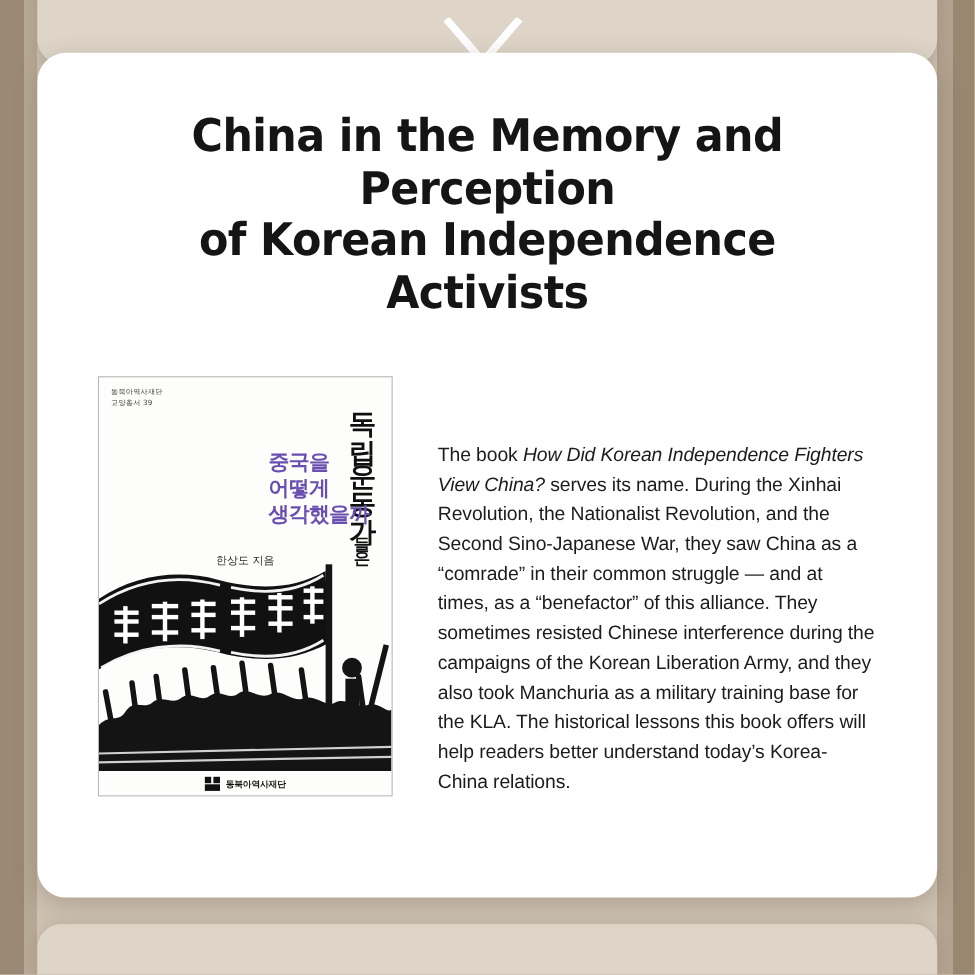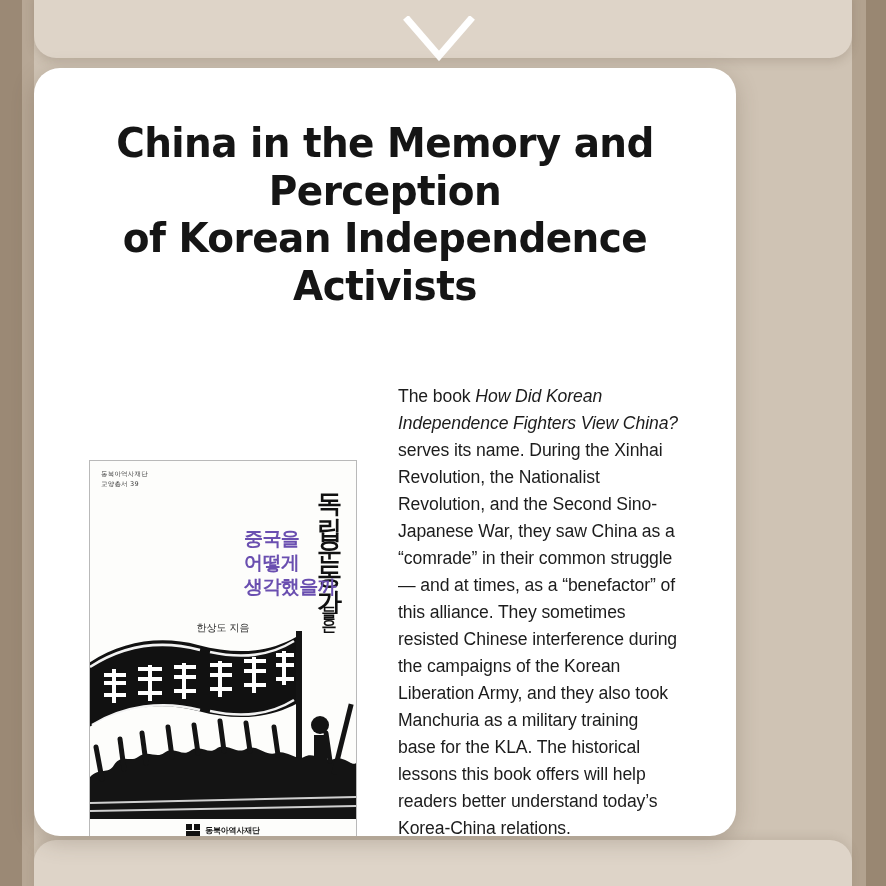--- a/index.html
+++ b/index.html
@@ -52,22 +52,22 @@
     position: absolute;
     left: 402px;
     top: 16px;
     width: 74px;
     height: 46px;
   }
   
   .card {
     position: absolute;
     left: 34px;
-    top: 68px;
-    width: 702px;
+    top: 48px;
+    width: 818px;
     height: 768px;
     background: #ffffff;
     border-radius: 26px;
     box-shadow: 0 6px 22px rgba(80,62,46,.25);
     overflow: hidden;
   }
   .title {
     margin: 0;
     padding: 52px 56px 0 56px;
     text-align: center;

